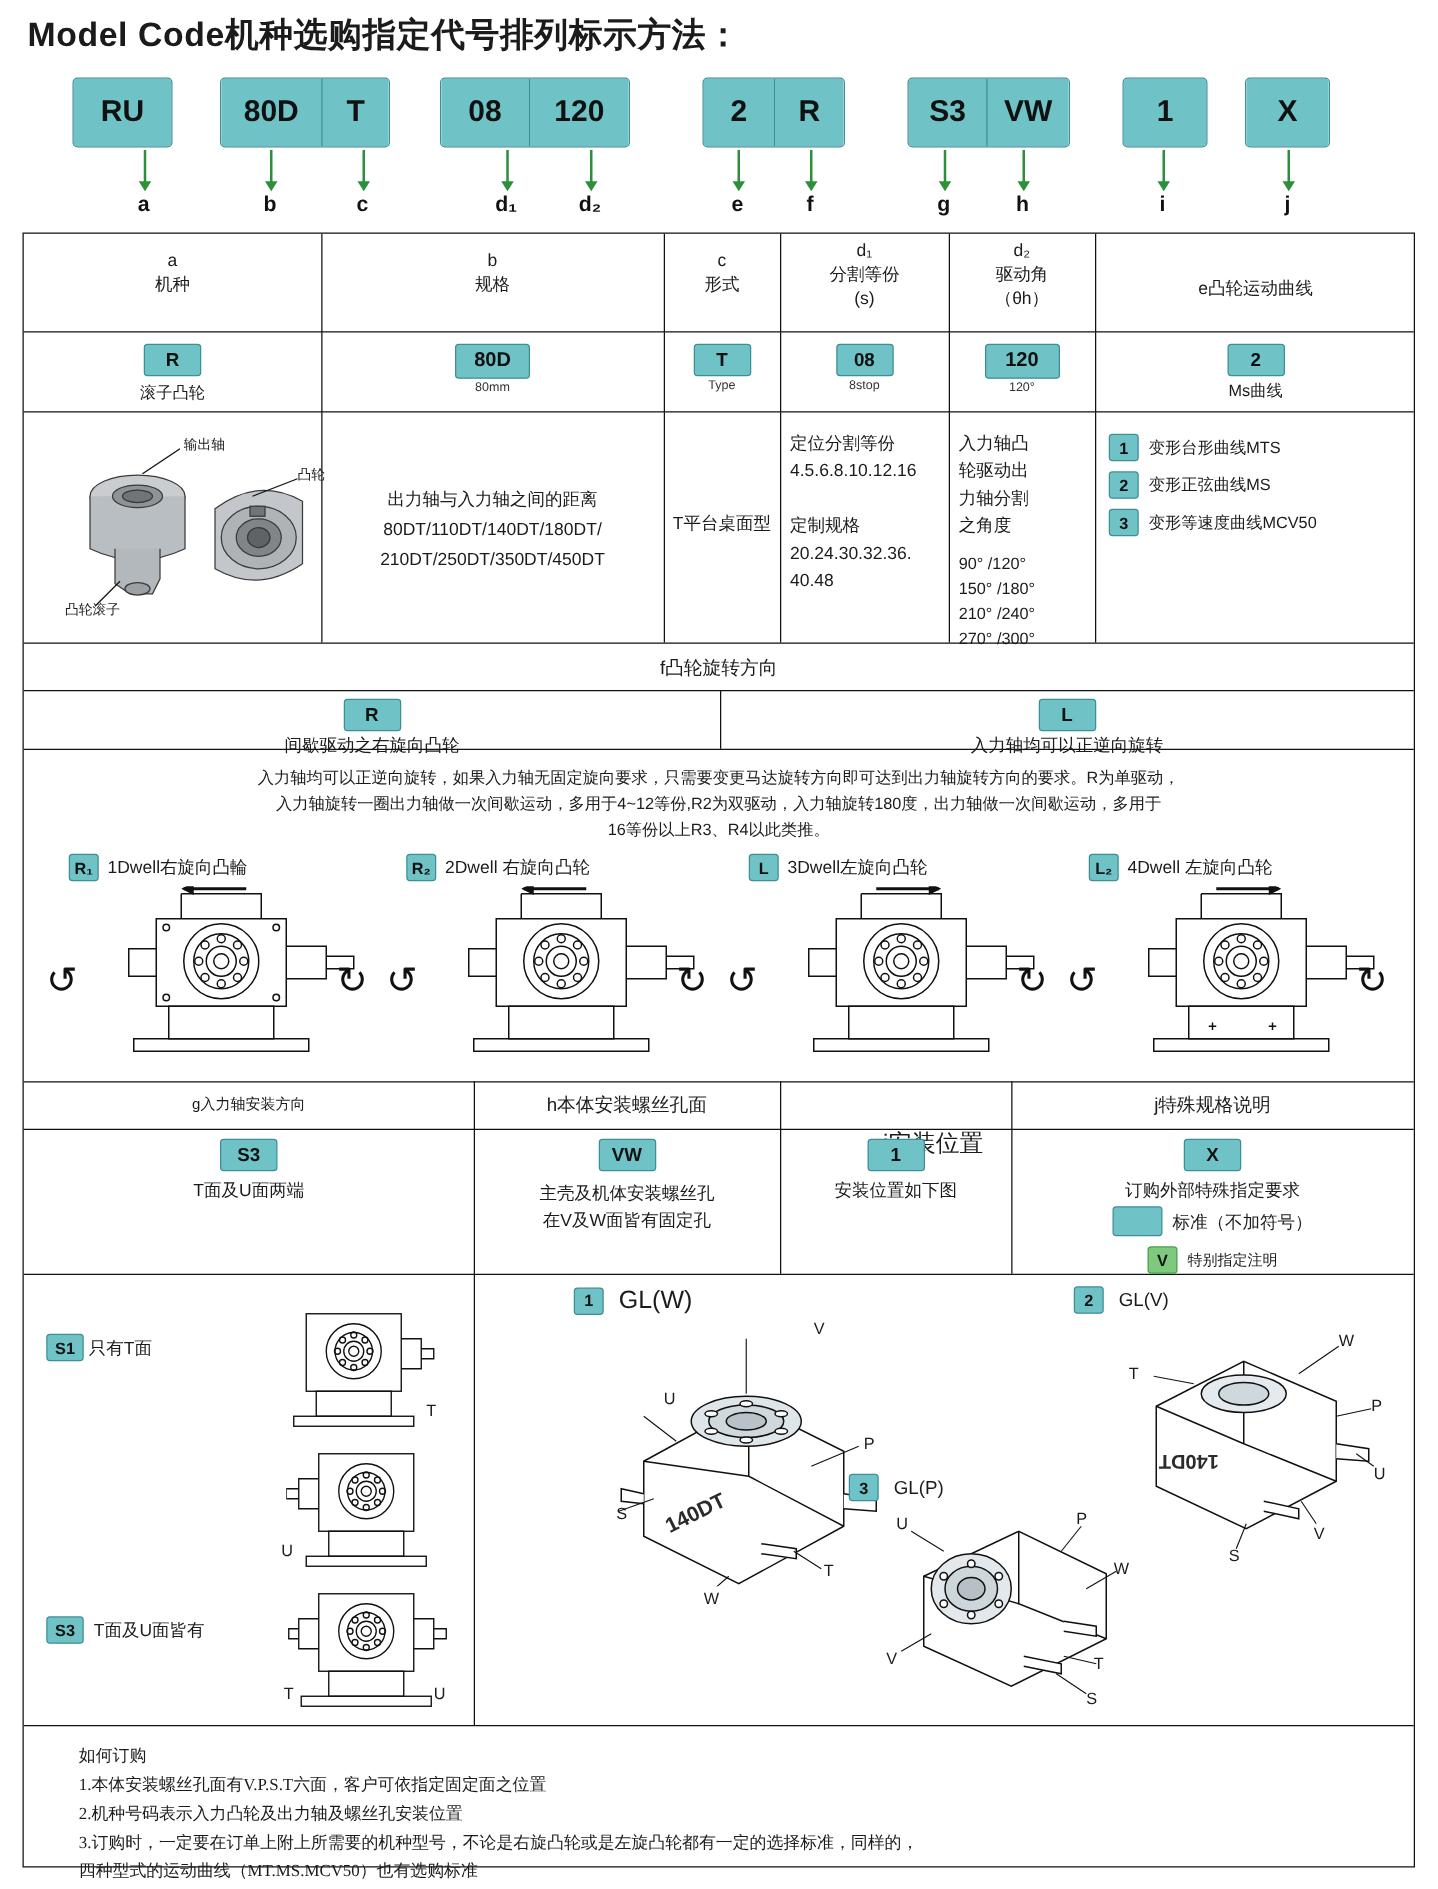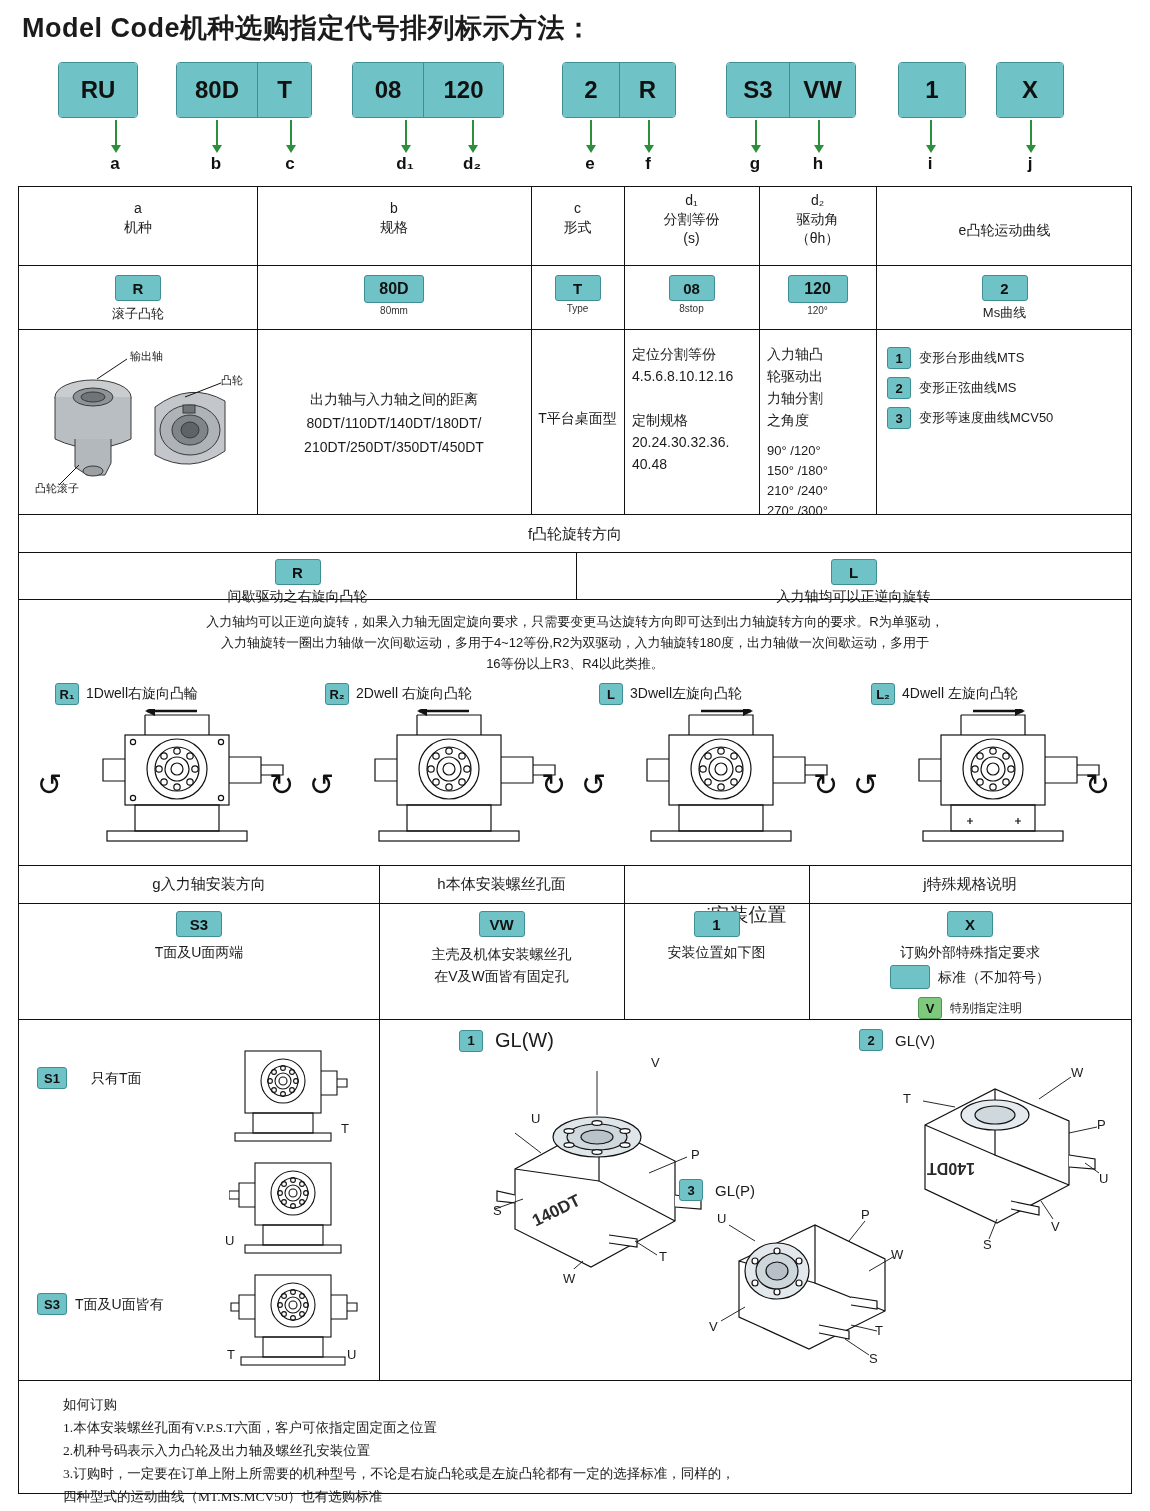--- a/index.html
+++ b/index.html
@@ -207,21 +207,21 @@
     </div>
     <div class="cell ctr" style="left:740px;top:88px;width:117px;">
       <div class="tag tag-lg">120</div>
       <div class="subnote">120°</div>
     </div>
     <div class="cell ctr" style="left:857px;top:88px;width:257px;">
       <div class="tag tag-md">2</div>
       <div class="sm" style="margin-top:3px">Ms曲线</div>
     </div>
 
-    <div class="photo" style="left:16px;top:148px;width:210px;height:172px;">
+    <div class="photo" style="left:33px;top:148px;width:210px;height:172px;">
       <svg width="210" height="172" viewBox="0 0 210 172">
         <g stroke="#3a3a3a" fill="#c9cdd0">
           <ellipse cx="58" cy="62" rx="38" ry="17"></ellipse>
           <path d="M20 62 L20 104 Q58 122 96 104 L96 62" fill="#b9bec2"></path>
           <ellipse cx="58" cy="62" rx="20" ry="9" fill="#8d9397"></ellipse>
           <ellipse cx="58" cy="62" rx="12" ry="5" fill="#6e7478"></ellipse>
           <path d="M40 104 L40 132 L52 140 L70 140 L76 128 L76 104" fill="#b3b8bc"></path>
           <ellipse cx="58" cy="136" rx="10" ry="5" fill="#9aa0a4"></ellipse>
           <path d="M120 72 L120 120 Q155 140 190 116 L190 66 Q155 46 120 72Z" fill="#c3c7cb"></path>
           <ellipse cx="155" cy="95" rx="30" ry="25" fill="#aeb3b7"></ellipse>
@@ -431,21 +431,21 @@
             <path d="M98 6 L98 26"></path>
           <path d="M104 112 l6 0 M107 109 l0 6 M152 112 l6 0 M155 109 l0 6"></path>
         </g>
         <path d="M110 2 L160 2" stroke="#111" stroke-width="2.4" fill="none"></path>
         <path d="M162 2 L152 -3 L152 7 Z" fill="#111"></path>
       </svg>
       <div class="rot-arrow" style="left:-10px;top:58px;">↺</div>
       <div class="rot-arrow" style="left:222px;top:58px;">↻</div>
     </div>
 
-    <div class="cell ctr" style="left:10px;top:688px;width:360px;font-size:15px;">g入力轴安装方向</div>
+    <div class="cell ctr" style="left:0;top:688px;width:360px;font-size:12px;">g入力轴安装方向</div>
     <div class="cell ctr" style="left:360px;top:688px;width:245px;font-size:15px;">h本体安装螺丝孔面</div>
     <div class="cell ctr" style="left:635px;top:688px;width:185px;font-size:19px;margin-top:27px;">i安装位置</div>
     <div class="cell ctr" style="left:790px;top:688px;width:322px;font-size:15px;">j特殊规格说明</div>
 
     <div class="cell ctr" style="left:0;top:724px;width:360px;">
       <div class="tag tag-md">S3</div>
       <div class="sm" style="margin-top:6px;font-size:14px;">T面及U面两端</div>
     </div>
     <div class="cell ctr" style="left:360px;top:724px;width:245px;">
       <div class="tag tag-md">VW</div>
@@ -463,21 +463,21 @@
         <span class="tag tag-blank"></span>
         <span class="sm" style="font-size:14px;text-align:right;">标准（不加符号）</span>
       </div>
       <div style="display:flex;align-items:center;justify-content:center;gap:8px;margin-top:8px;">
         <span class="tag tag-sq tag-g">V</span>
         <span class="sm" style="font-size:12px;">特别指定注明</span>
       </div>
     </div>
 
     <div class="cell" style="left:18px;top:880px;width:340px;">
-      <div style="display:flex;align-items:center;gap:24px;">
+      <div style="display:flex;align-items:center;gap:4px;">
         <span class="tag tag-sq" style="width:28px;">S1</span>
         <span class="sm" style="font-size:14px;">只有T面</span>
       </div>
     </div>
     <div class="photo" style="left:210px;top:850px;">
       <svg width="120" height="118" viewBox="0 0 120 118">
         <g fill="none" stroke="#111" stroke-width="1.1">
           <rect x="16" y="14" width="76" height="62"></rect>
           <rect x="24" y="76" width="60" height="20"></rect>
           <rect x="6" y="96" width="96" height="8"></rect>

